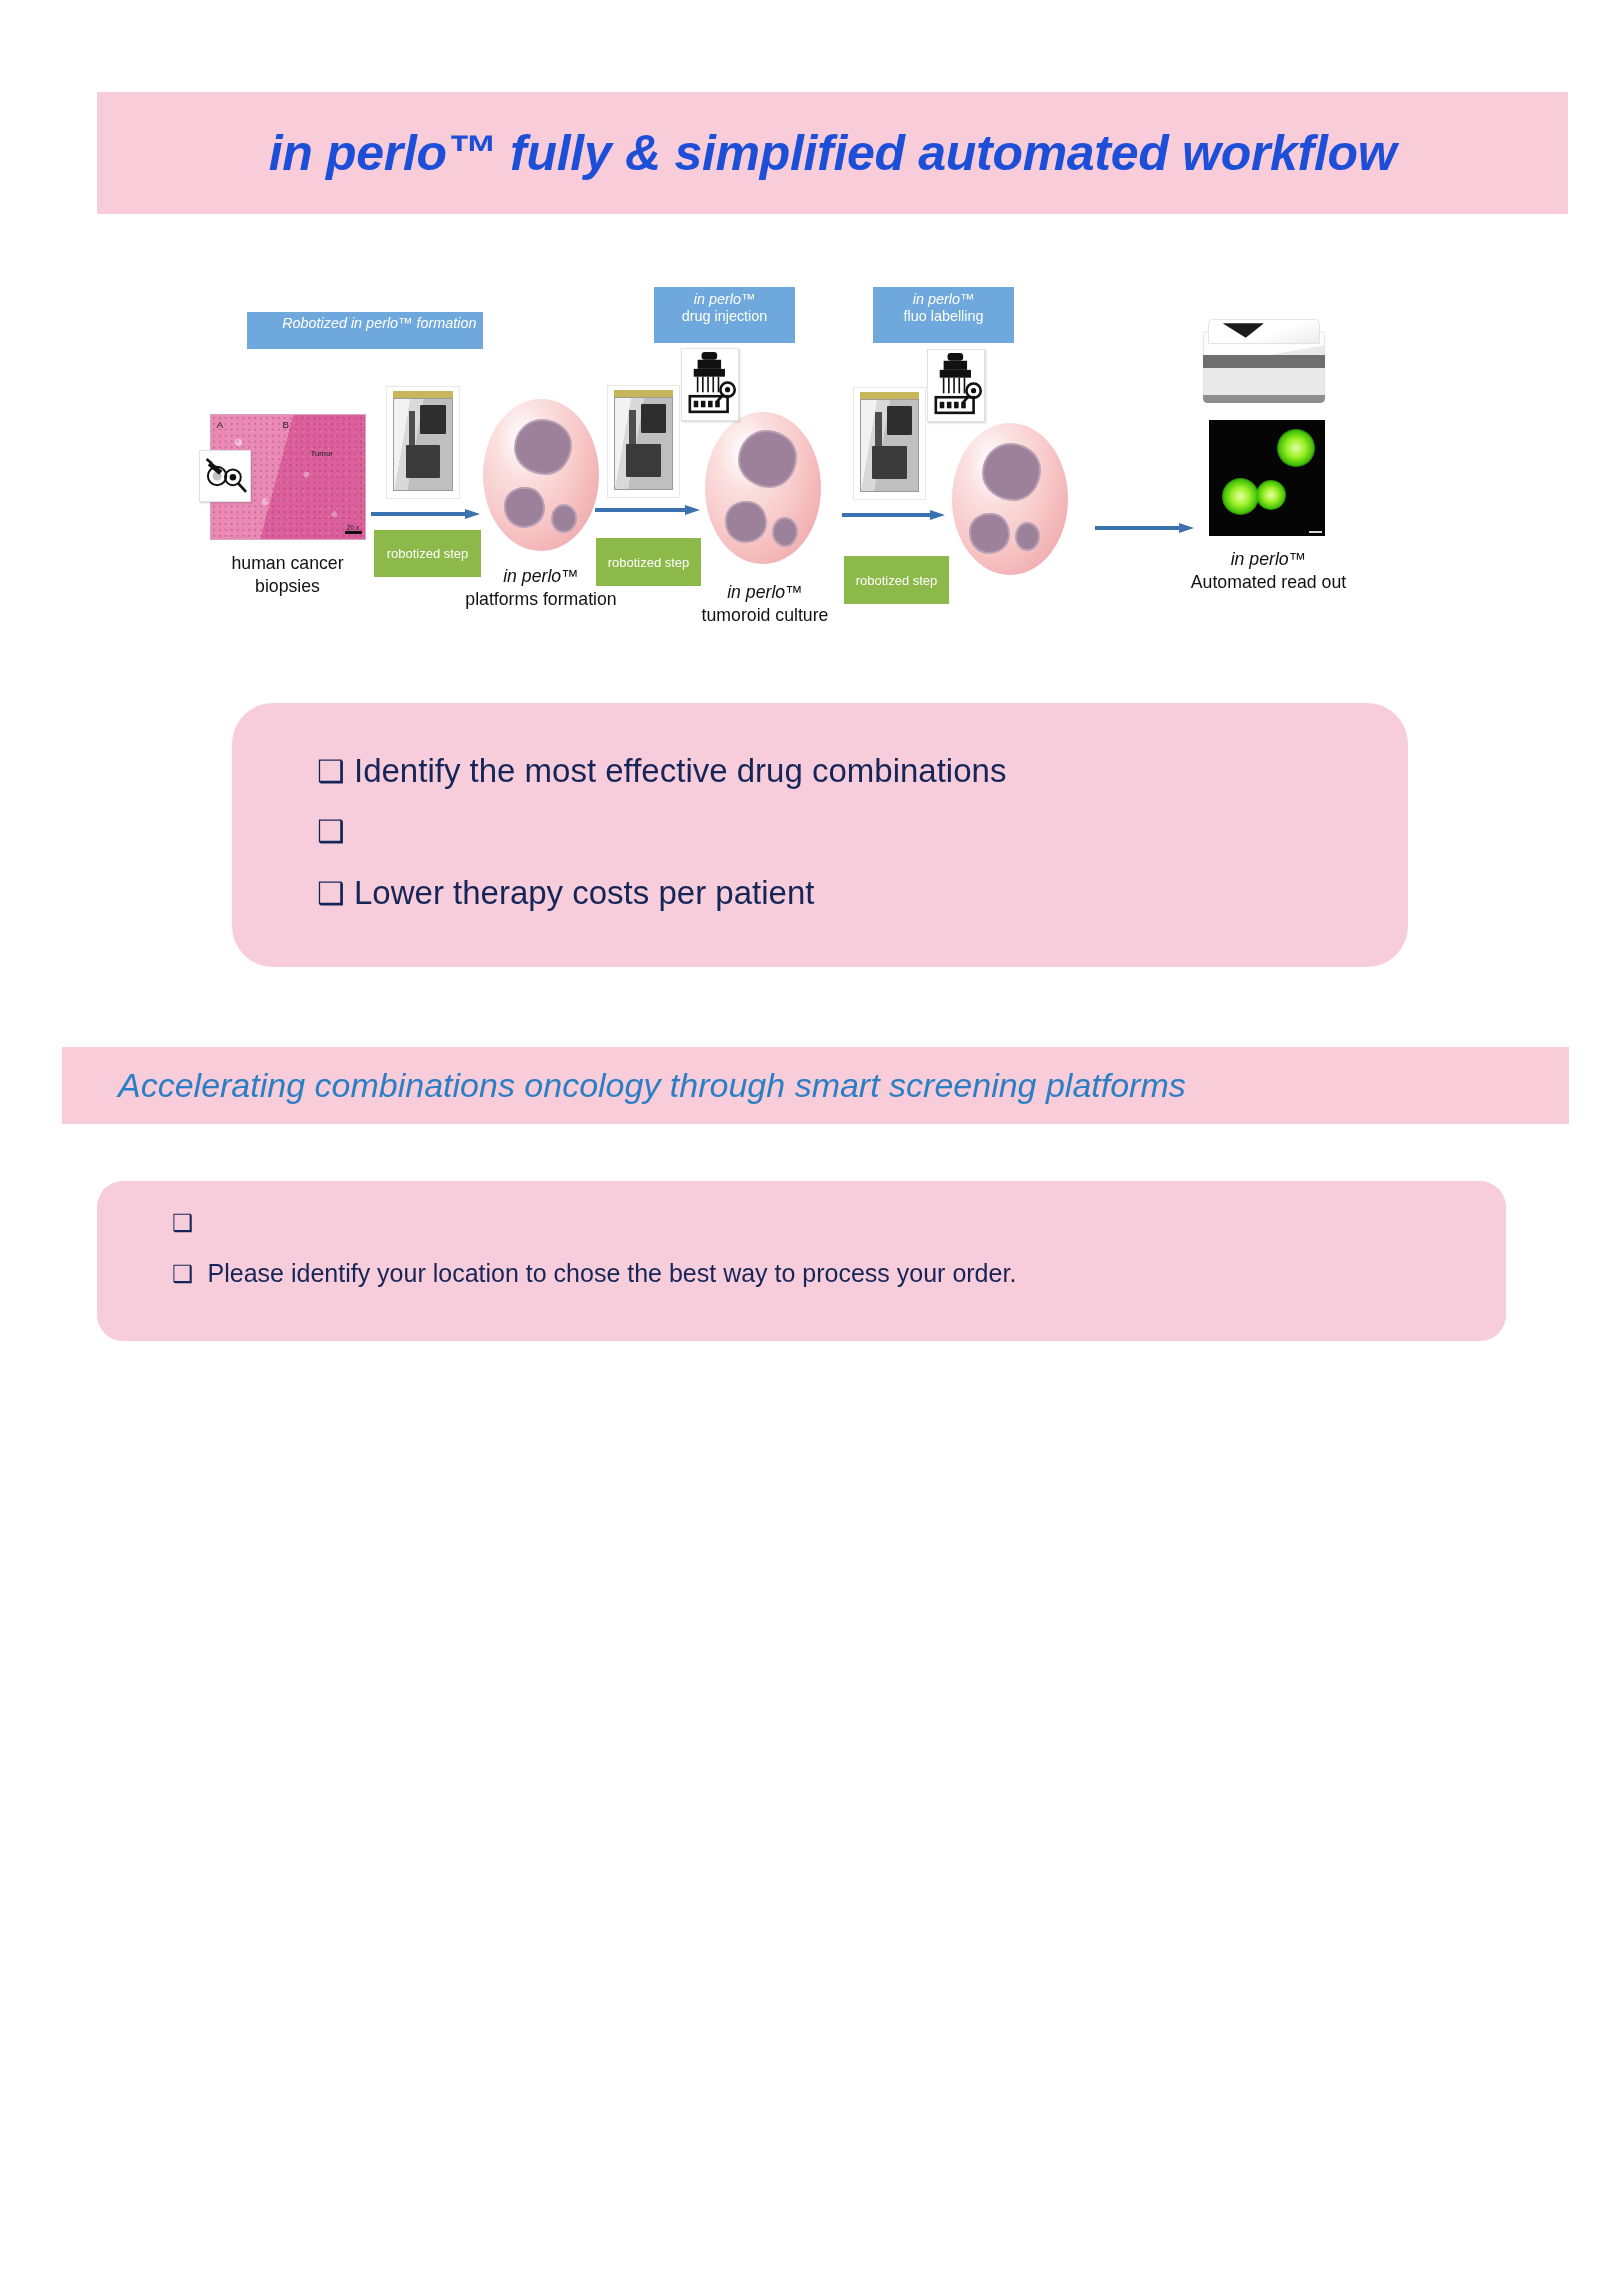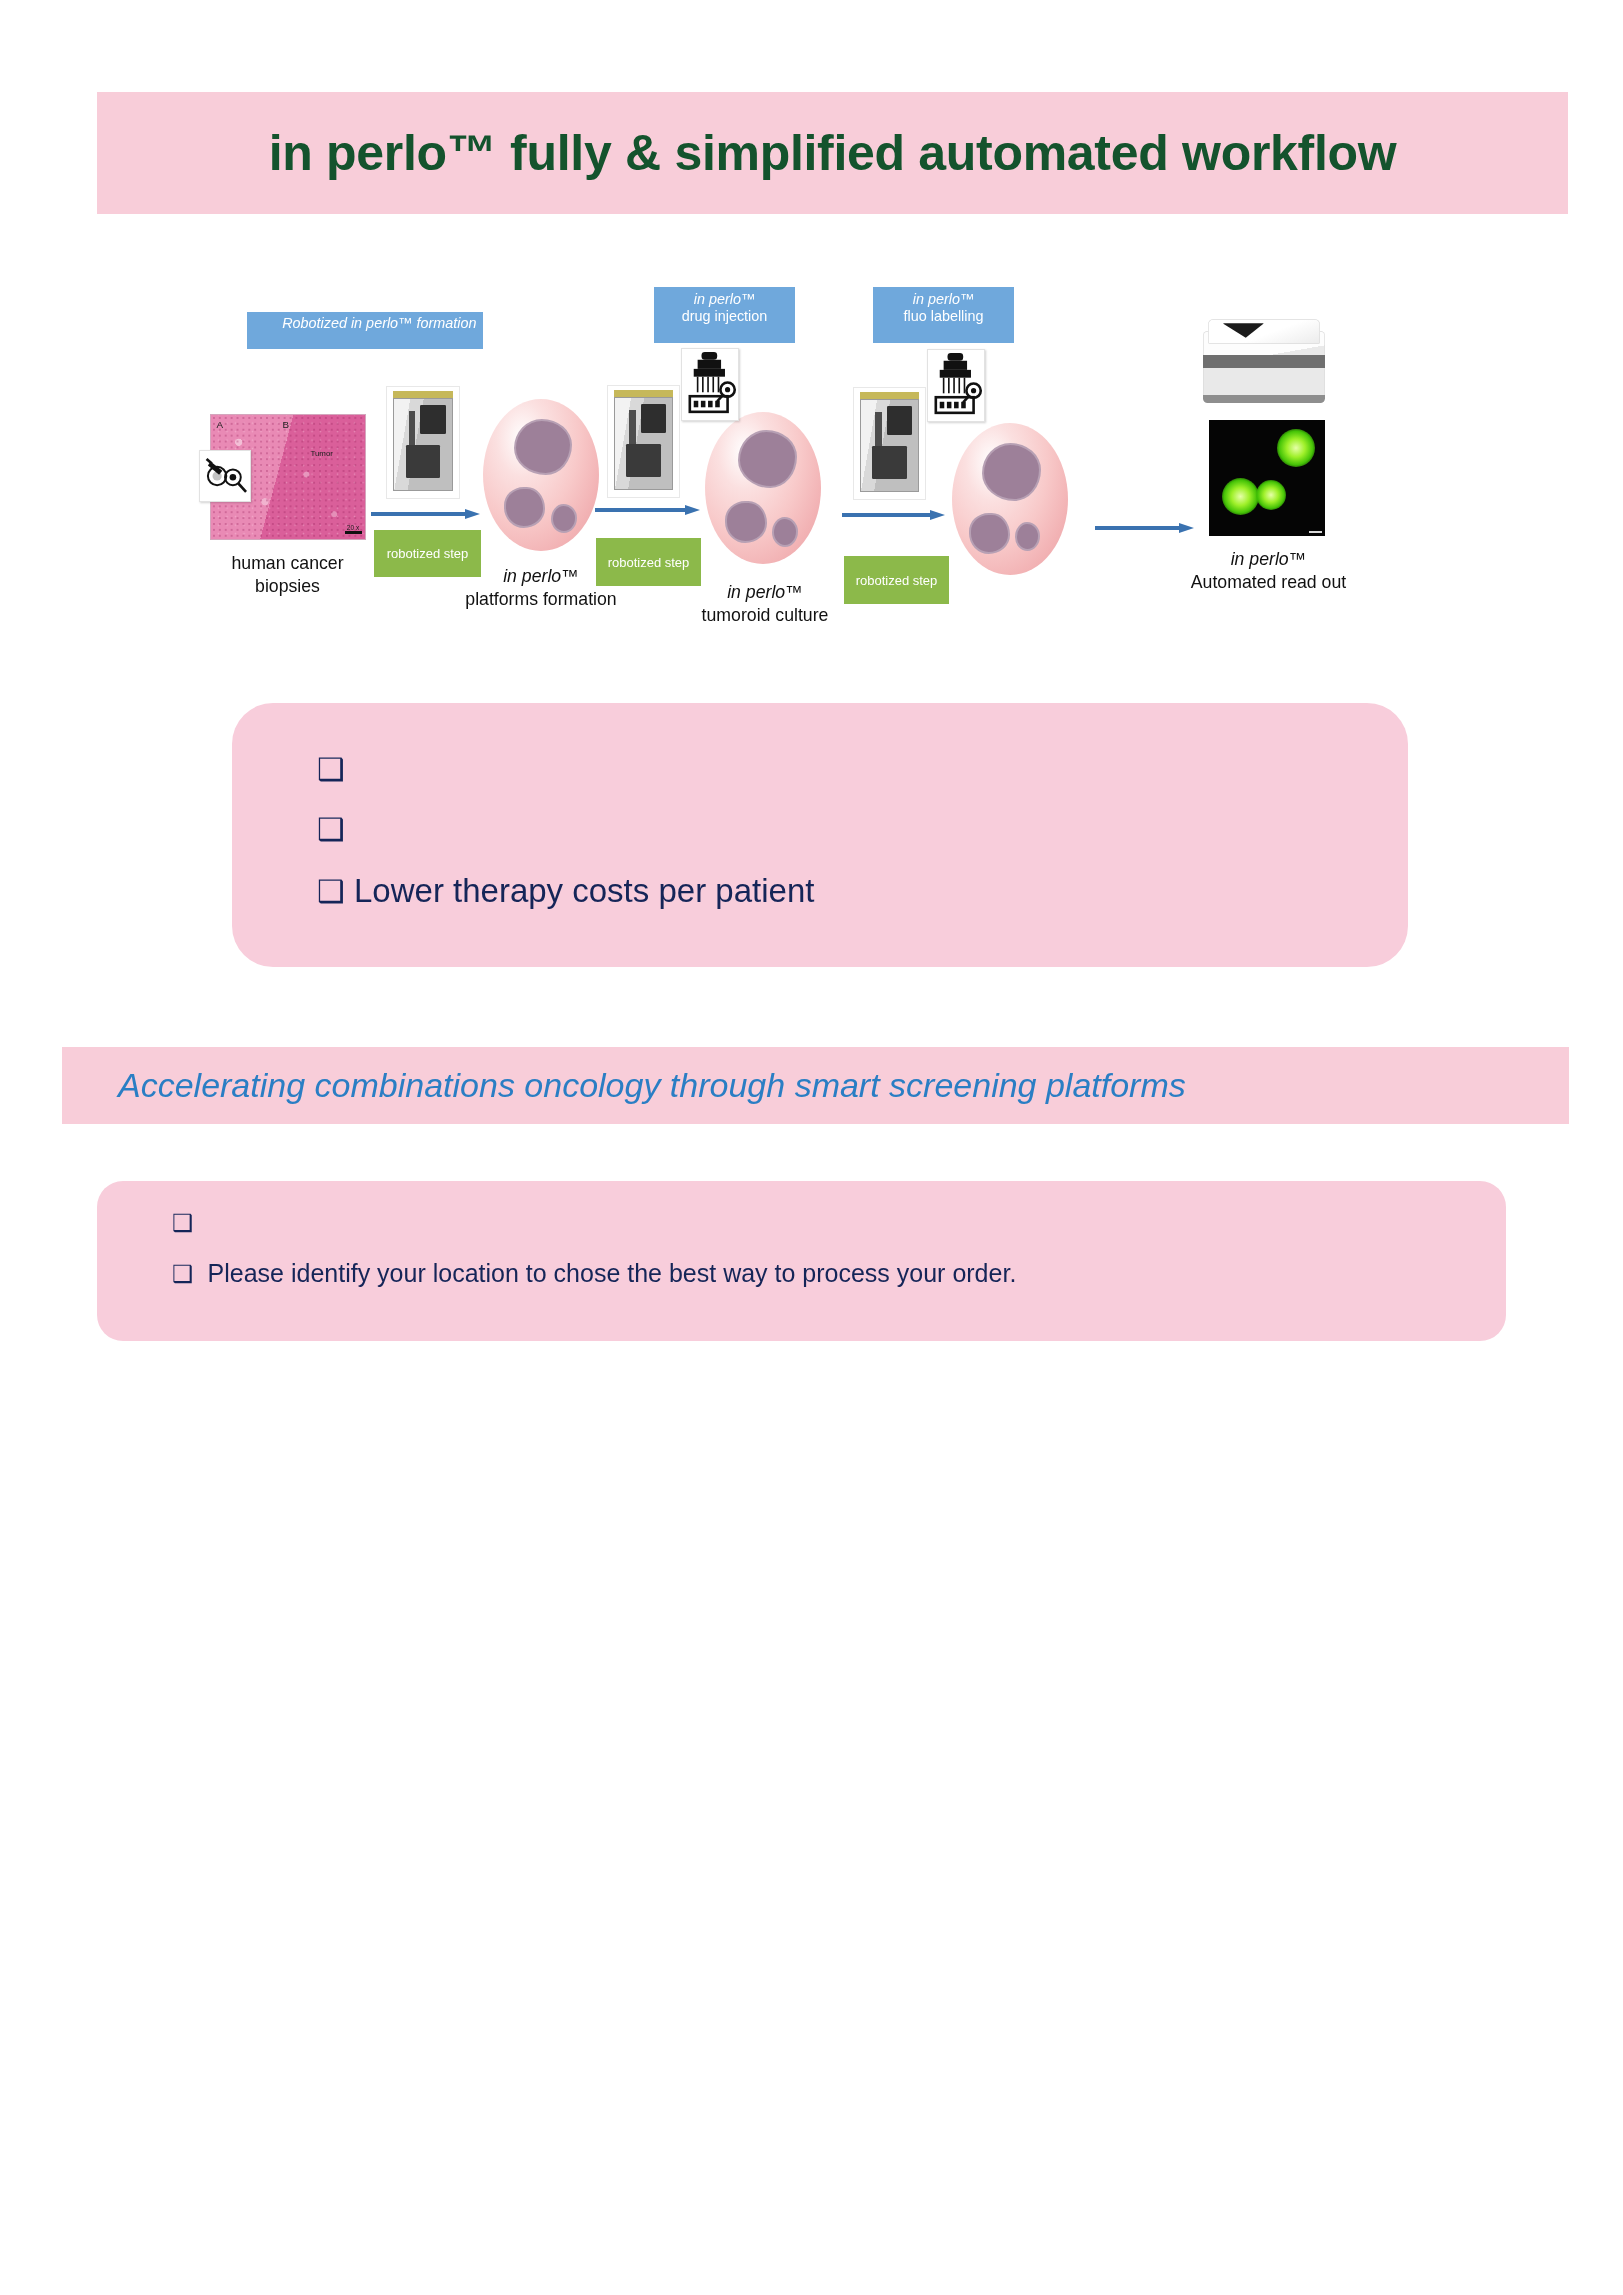--- a/index.html
+++ b/index.html
@@ -24,21 +24,22 @@
     height: 122px;
     background: #f8cdd9;
     display: flex;
     align-items: center;
     justify-content: center;
   }
   #header-title {
     font-family: "Liberation Sans", sans-serif;
     font-size: 50px;
     font-weight: bold;
-    color: #14532d;
+    font-style: italic;
+    color: #1d4ed8;
     letter-spacing: -0.3px;
     white-space: nowrap;
   }
 
   
   #workflow-figure {
     position: absolute;
     left: 196px;
     top: 301px;
     width: 1233px;
@@ -533,20 +534,21 @@
   <div class="wf-caption" style="left:968px; top:247px; width:209px;">
     <span class="it">in perlo™</span><br>
     <span>Automated read out</span>
   </div>
 
 </div>
 
 <div id="benefits-card">
   <div class="benefit-row">
     <span class="bullet-sq">❑</span>
+    <span>Identify the most effective drug combinations</span>
   </div>
   <div class="benefit-row">
     <span class="bullet-sq">❑</span>
   </div>
   <div class="benefit-row">
     <span class="bullet-sq">❑</span>
     <span>Lower therapy costs per patient</span>
   </div>
 </div>
 

